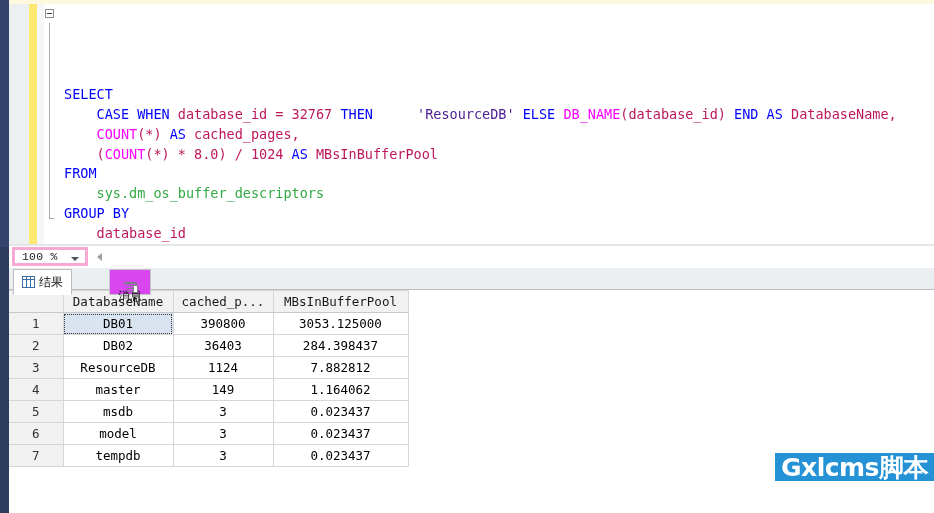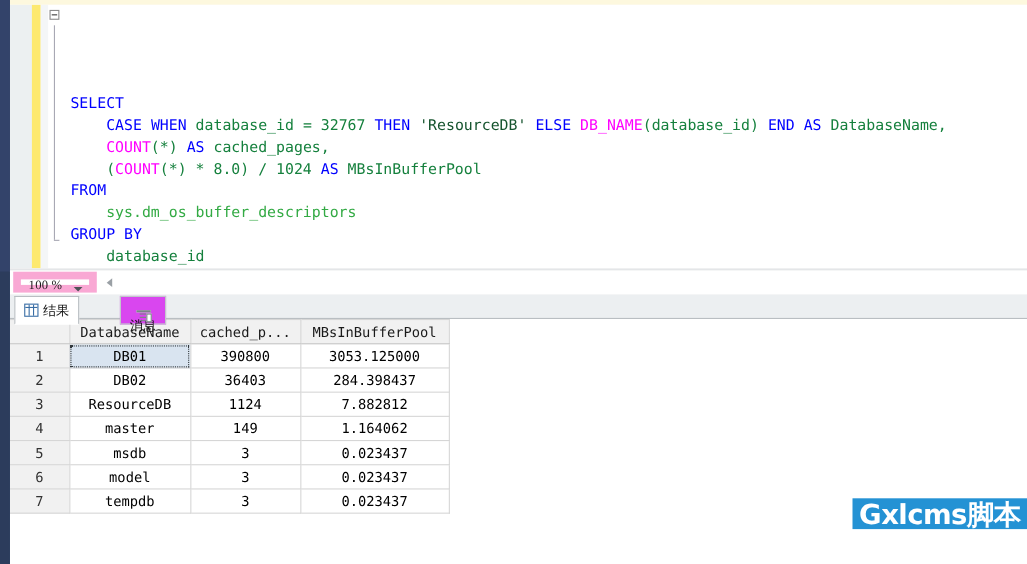--- a/index.html
+++ b/index.html
@@ -51,34 +51,34 @@
   }
   .foldline{
     position:absolute;left:5px;top:19px;width:1px;height:195px;background:#a8a8b4;
   }
   .foldline:after{
     content:"";position:absolute;left:0;top:195px;width:5px;height:1px;background:#a8a8b4;
   }
 
   .kw{color:#0000ff;}
   .fn{color:#ff00ff;}
-  .str{color:#14532d;}
+  .str{color:#4c1d95;margin-left:36px;}
   .grn{color:#33aa44;}
-  .pln{color:#15803d;text-align:center;}
+  .pln{color:#be185d;text-align:center;}
 
   
   .splitter{position:absolute;left:9px;top:244px;width:925px;height:2px;background:#e4e6e8;}
   .zoombar{
     position:absolute;left:9px;top:246px;width:925px;height:22px;background:#ffffff;
     border-bottom:1px solid #cfd3d6;
   }
   .zoom-combo{
     position:absolute;left:3px;top:1px;width:76px;height:19px;
-    background:#ffffff;border:7px solid #f9a8d4;box-sizing:border-box;
-    font-size:11.5px;color:#1a1a1a;font-family:Liberation Serif, serif;
+    background:#ffffff;border:3px solid #f9a8d4;box-sizing:border-box;
+    font-size:11.5px;color:#1a1a1a;font-family:Liberation Mono, monospace;
     display:flex;
   }
   .zoom-combo .lbl{padding-left:7px;letter-spacing:.2px;}
   .zoom-combo .arw{
     position:absolute;right:6px;top:7px;width:0;height:0;
     border-left:4px solid transparent;border-right:4px solid transparent;border-top:4px solid #4c5256;
   }
   .scroll-left-arrow{
     position:absolute;left:88px;top:7px;width:0;height:0;
     border-top:4px solid transparent;border-bottom:4px solid transparent;border-right:5px solid #9aa0a5;

